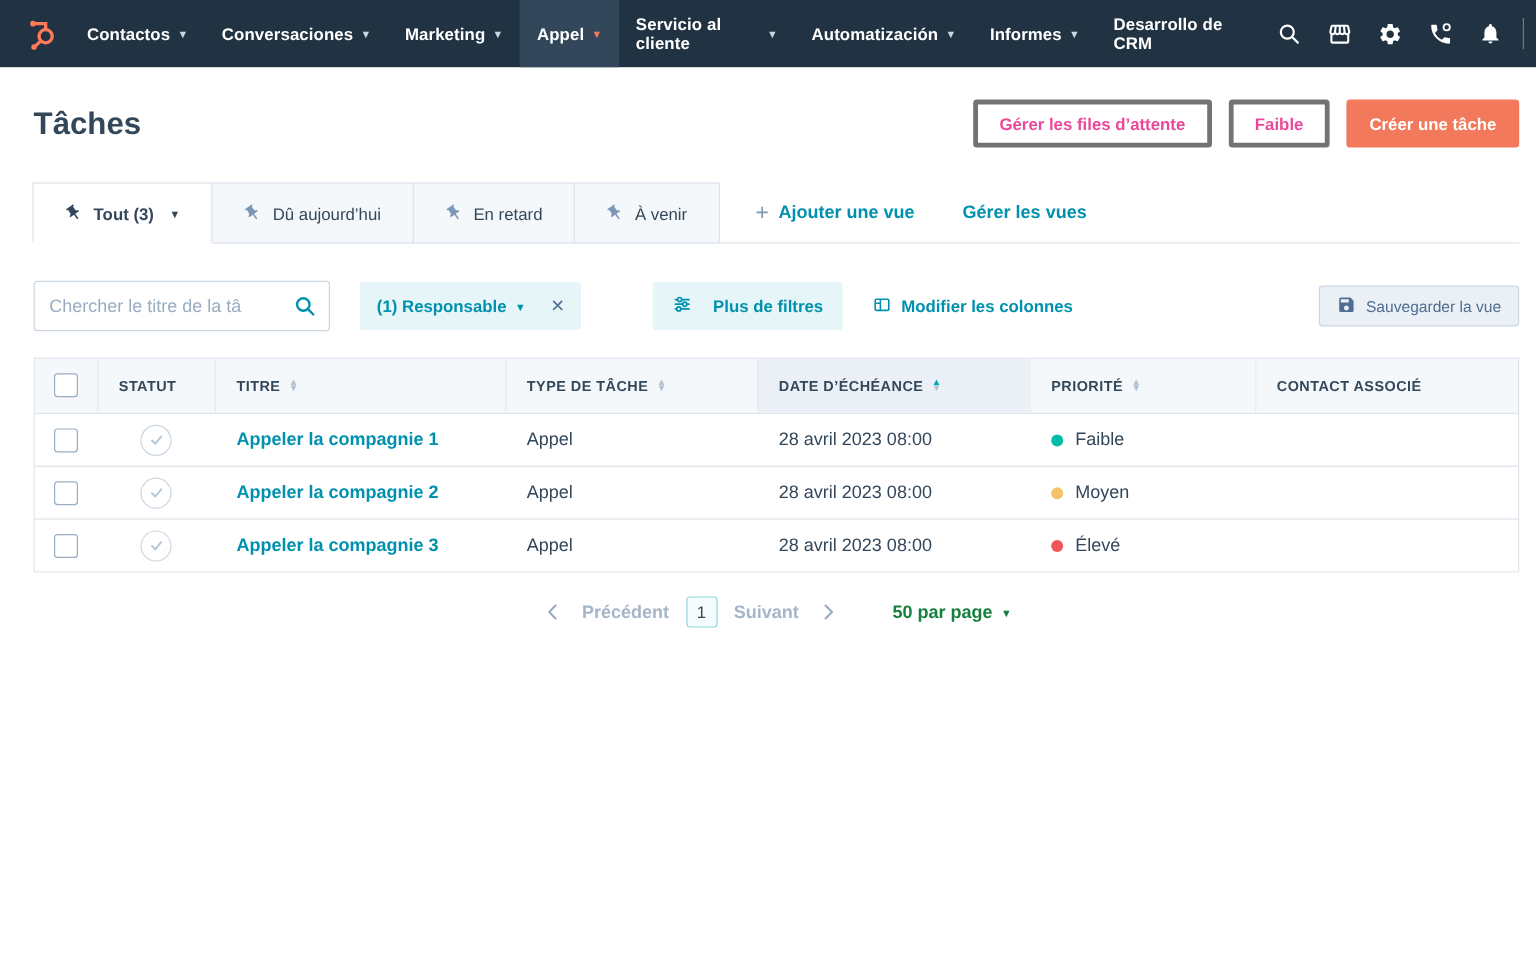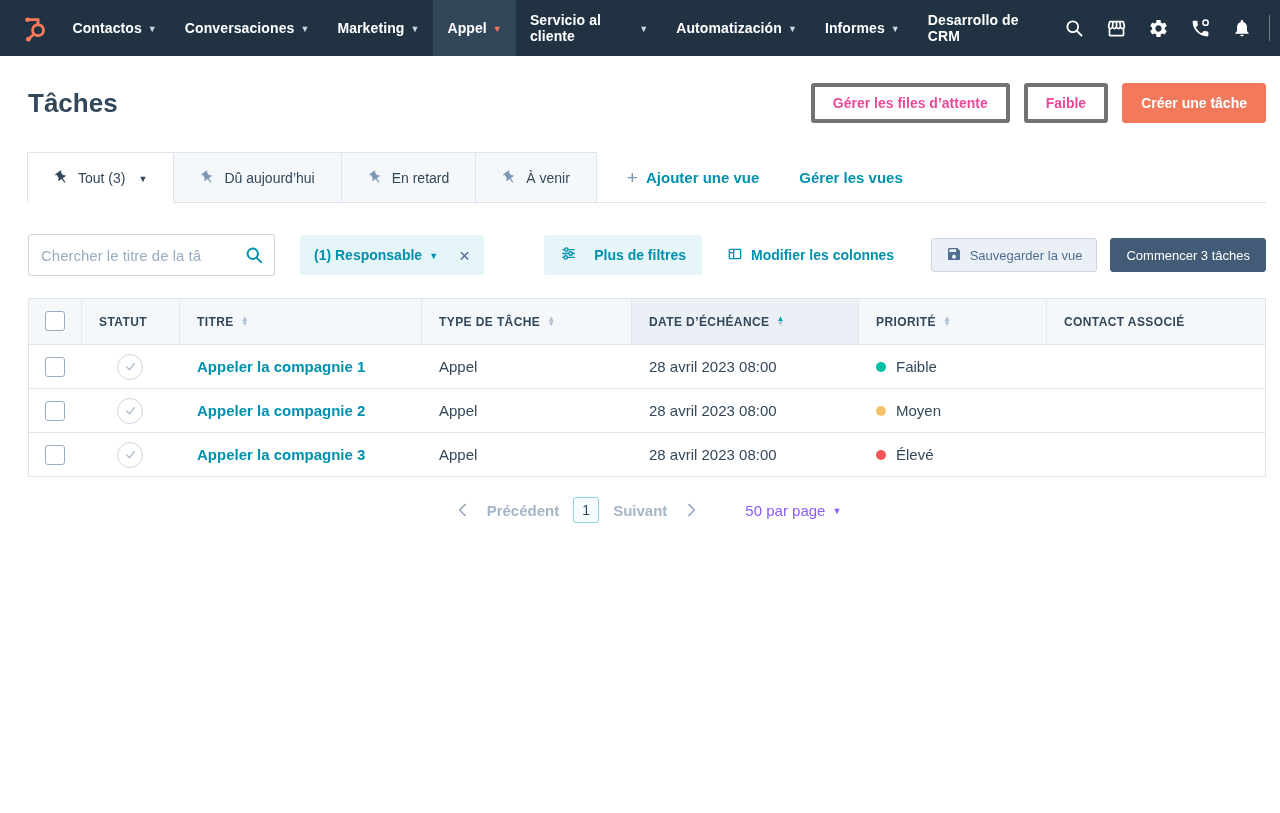--- a/index.html
+++ b/index.html
@@ -25,21 +25,21 @@
   .header-actions { margin-left: auto; display: flex; gap: 14px; }
   .btn { height: 40px; padding: 0 18px; border-radius: 3px; font-size: 14px; font-weight: 600; display: inline-flex; align-items: center; cursor: pointer; font-family: inherit; }
   .btn-outline { background: #fff; border: 4px solid #737373; color: #ec4899; }
   .btn-solid { background: #f2795b; border: 1px solid #f2795b; color: #fff; }
 
   
   .tabs-row { margin-top: 29px; position: relative; display: flex; height: 51px; }
   .tabs-underline { position: absolute; left: 0; right: 0; bottom: 0; height: 1px; background: #dfe3eb; }
   .tab { position: relative; display: flex; align-items: center; gap: 9px; padding: 0 26px; background: #f5f8fa; border: 1px solid #dfe3eb; margin-left: -1px; font-size: 14px; color: #33475b; cursor: pointer; }
   .tab:first-child { margin-left: 0; }
-  .tab.active { background: #fff; border-bottom-color: #fff; font-weight: 400; z-index: 1; }
+  .tab.active { background: #fff; border-bottom-color: #fff; font-weight: 700; z-index: 1; }
   .pin-icon { display: flex; }
   .tab-caret { font-size: 9px; color: #33475b; margin-left: 4px; margin-top: 2px; }
   .views-links { display: flex; align-items: center; gap: 40px; margin-left: 30px; }
   .link-teal { color: #0091ae; font-size: 15px; font-weight: 600; cursor: pointer; display: flex; align-items: center; gap: 8px; }
   .plus-glyph { color: #7c98b6; font-size: 19px; font-weight: 400; }
 
   
   .toolbar { margin-top: 31px; display: flex; align-items: center; }
   .search-box { position: relative; width: 247px; height: 42px; border: 1px solid #cbd6e2; border-radius: 3px; display: flex; align-items: center; }
   .search-box input { border: none; outline: none; width: 100%; height: 100%; padding: 0 38px 0 12px; font-size: 15px; color: #33475b; font-family: inherit; background: transparent; }
@@ -70,21 +70,21 @@
   .checkbox { width: 20px; height: 20px; border: 1.5px solid #99acc2; border-radius: 3px; background: #fff; cursor: pointer; }
   .status-circle { width: 26px; height: 26px; border: 1.5px solid #cbd6e2; border-radius: 50%; display: flex; align-items: center; justify-content: center; cursor: pointer; }
   .task-link { color: #0091ae; font-weight: 700; font-size: 15px; cursor: pointer; text-decoration: none; }
   .prio-dot { width: 10px; height: 10px; border-radius: 50%; margin-right: 10px; flex: 0 0 auto; }
 
   
   .pagination { margin-top: 20px; display: flex; align-items: center; justify-content: center; gap: 14px; }
   .page-chevron { display: flex; cursor: pointer; padding: 2px; }
   .page-word { color: #a6b5c7; font-size: 15px; font-weight: 600; cursor: pointer; }
   .page-num { min-width: 26px; height: 26px; border: 1px solid #8fd6e0; background: #f6fcfd; border-radius: 3px; display: flex; align-items: center; justify-content: center; font-size: 14px; color: #33475b; cursor: pointer; }
-  .per-page { margin-left: 30px; display: flex; align-items: center; gap: 7px; color: #8b5cf6; font-size: 15px; font-weight: 400; cursor: pointer; text-align: center; }
+  .per-page { margin-left: 30px; display: flex; align-items: center; gap: 7px; color: #15803d; font-size: 15px; font-weight: 700; cursor: pointer; text-align: center; }
   .per-page .pp-caret { font-size: 9px; margin-top: 2px; }
 </style>
 </head>
 <body>
 
 <nav class="topnav">
   <div class="logo-wrap">
     <svg width="28" height="28" viewBox="0 0 24 24">
       <g fill="none" stroke="#ff7a59" stroke-width="2.4" stroke-linecap="round">
         <circle cx="14.6" cy="13.9" r="4.7"></circle>
@@ -250,21 +250,20 @@
             <line x1="3.5" y1="10" x2="10" y2="10"></line>
           </svg></span>
       <span>Modifier les colonnes</span>
     </div>
     <div class="save-view">
       <span><svg width="16" height="16" viewBox="0 0 24 24" fill="#506e91">
             <path d="M17 3H5c-1.11 0-2 .9-2 2v14c0 1.1.89 2 2 2h14c1.1 0 2-.9 2-2V7l-4-4zm-5 16c-1.66 0-3-1.34-3-3s1.34-3 3-3 3 1.34 3 3-1.34 3-3 3zm3-10H5V5h10v4z"></path>
           </svg></span>
       <span>Sauvegarder la vue</span>
     </div>
-    <button class="start-tasks">Commencer 3 tâches</button>
   </div>
 
   <div class="task-table">
     <div class="tr thead">
       <div class="th center td" style="justify-content:center; padding:0;">
         <span class="checkbox"></span>
       </div>
       <div class="th">
           <span>STATUT</span>
         </div>

